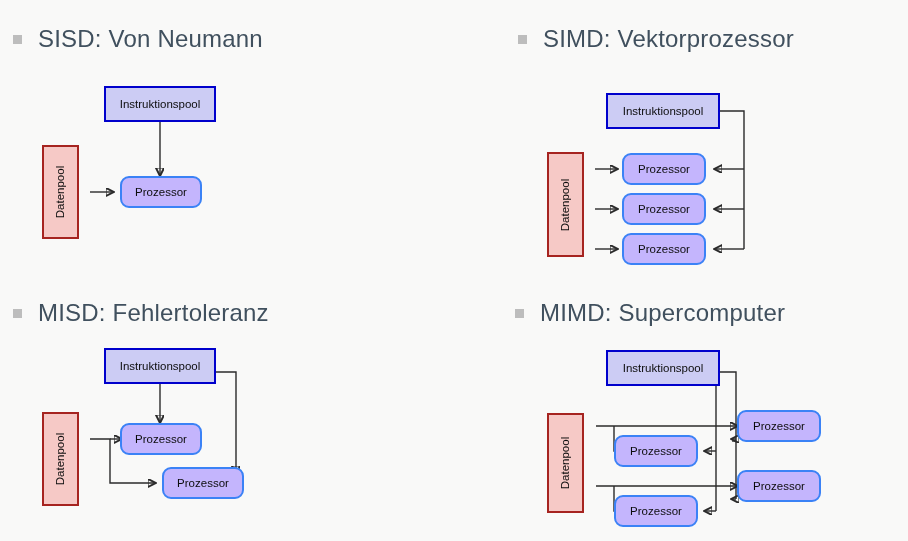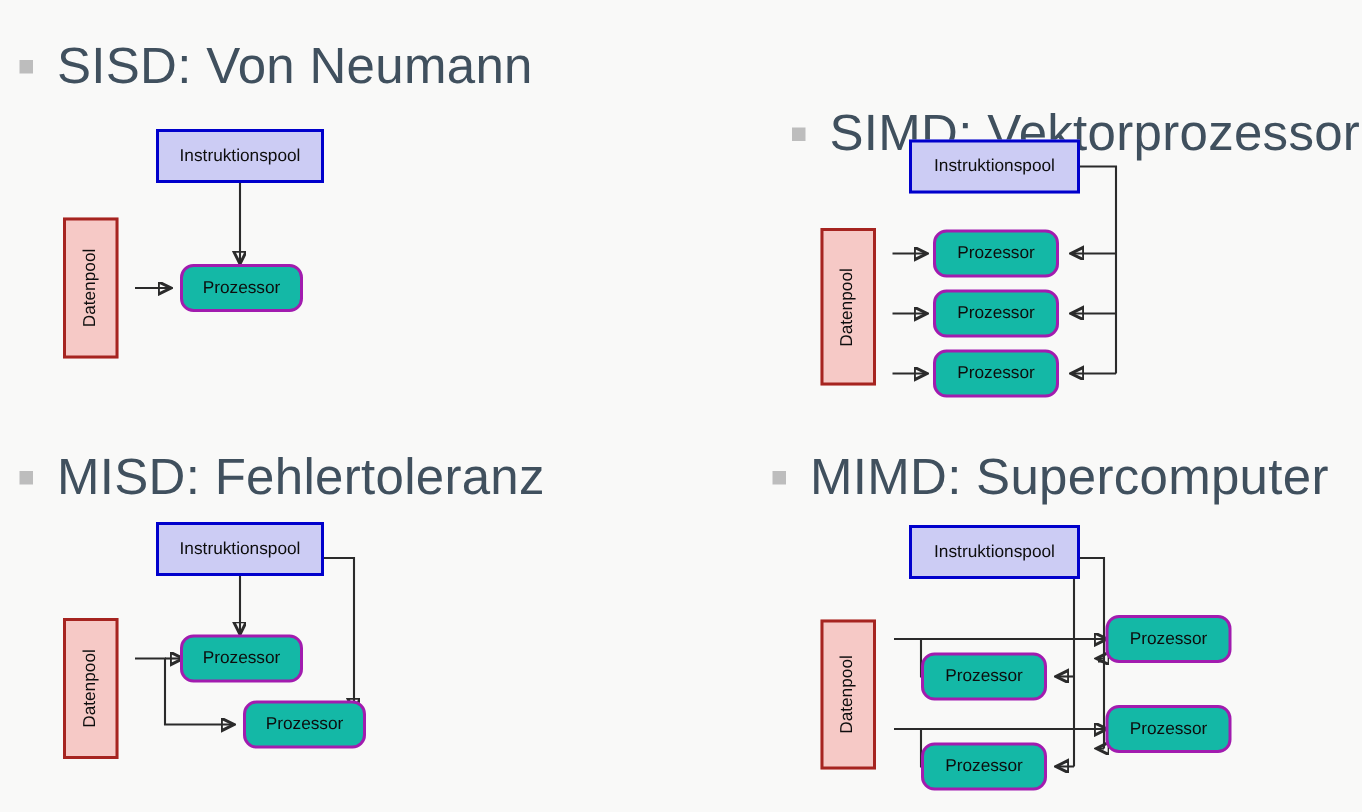--- a/index.html
+++ b/index.html
@@ -16,37 +16,37 @@
   .q-bl{left:0;top:271px;}
   .q-br{left:454px;top:271px;text-decoration:underline;}
 
   .heading{position:absolute;display:flex;align-items:center;}
   .bullet{
     width:9px;height:9px;background:#bdbdbd;
     display:inline-block;flex:none;
   }
   .heading-text{
     margin-left:16px;
-    font-size:34px;
+    font-size:24px;
     color:#40505e;
     letter-spacing:.2px;
     white-space:nowrap;
     font-weight:400;
   }
 
   .diagram{position:absolute;left:0;top:0;width:454px;height:270px;}
 
   .node{position:absolute;box-sizing:border-box;
     display:flex;align-items:center;justify-content:center;
     font-size:11.5px;color:#0d0d0d;white-space:nowrap;}
   .node-instr{
     background:#ccccf4;border:2px solid #0000cc;
   }
   .node-proc{
-    background:#14b8a6;border:2px solid #a21caf;border-radius:9px;justify-content:center;
+    background:#c4b5fd;border:2px solid #3b82f6;border-radius:9px;justify-content:center;
   }
   .node-data{
     background:#f6c9c6;border:2px solid #a62420;
   }
   .node-data .vtext{
     transform:rotate(-90deg);
     white-space:nowrap;font-size:11.5px;
   }
   svg.wires{position:absolute;left:0;top:0;width:454px;height:270px;
     pointer-events:none;}
@@ -84,21 +84,21 @@
       <span class="vtext">Datenpool</span>
     </div>
 
     <div class="node node-proc" style="left:120px;top:176px;width:82px;height:32px;">
       <span>Prozessor</span>
     </div>
   </div>
 </div>
 
 <div class="quadrant q-tr">
-  <div class="heading" style="left:74px;top:25px;margin-top:45px;">
+  <div class="heading" style="left:64px;top:25px;">
     <span class="bullet"></span>
     <span class="heading-text">SIMD: Vektorprozessor</span>
   </div>
 
   <div class="diagram">
     <svg class="wires">
       <defs>
         <marker id="ah2" markerWidth="7" markerHeight="7" refX="6" refY="3" orient="auto">
           <path d="M0,0 L6,3 L0,6 z" fill="#2b2b2b" stroke="none"></path>
         </marker>

